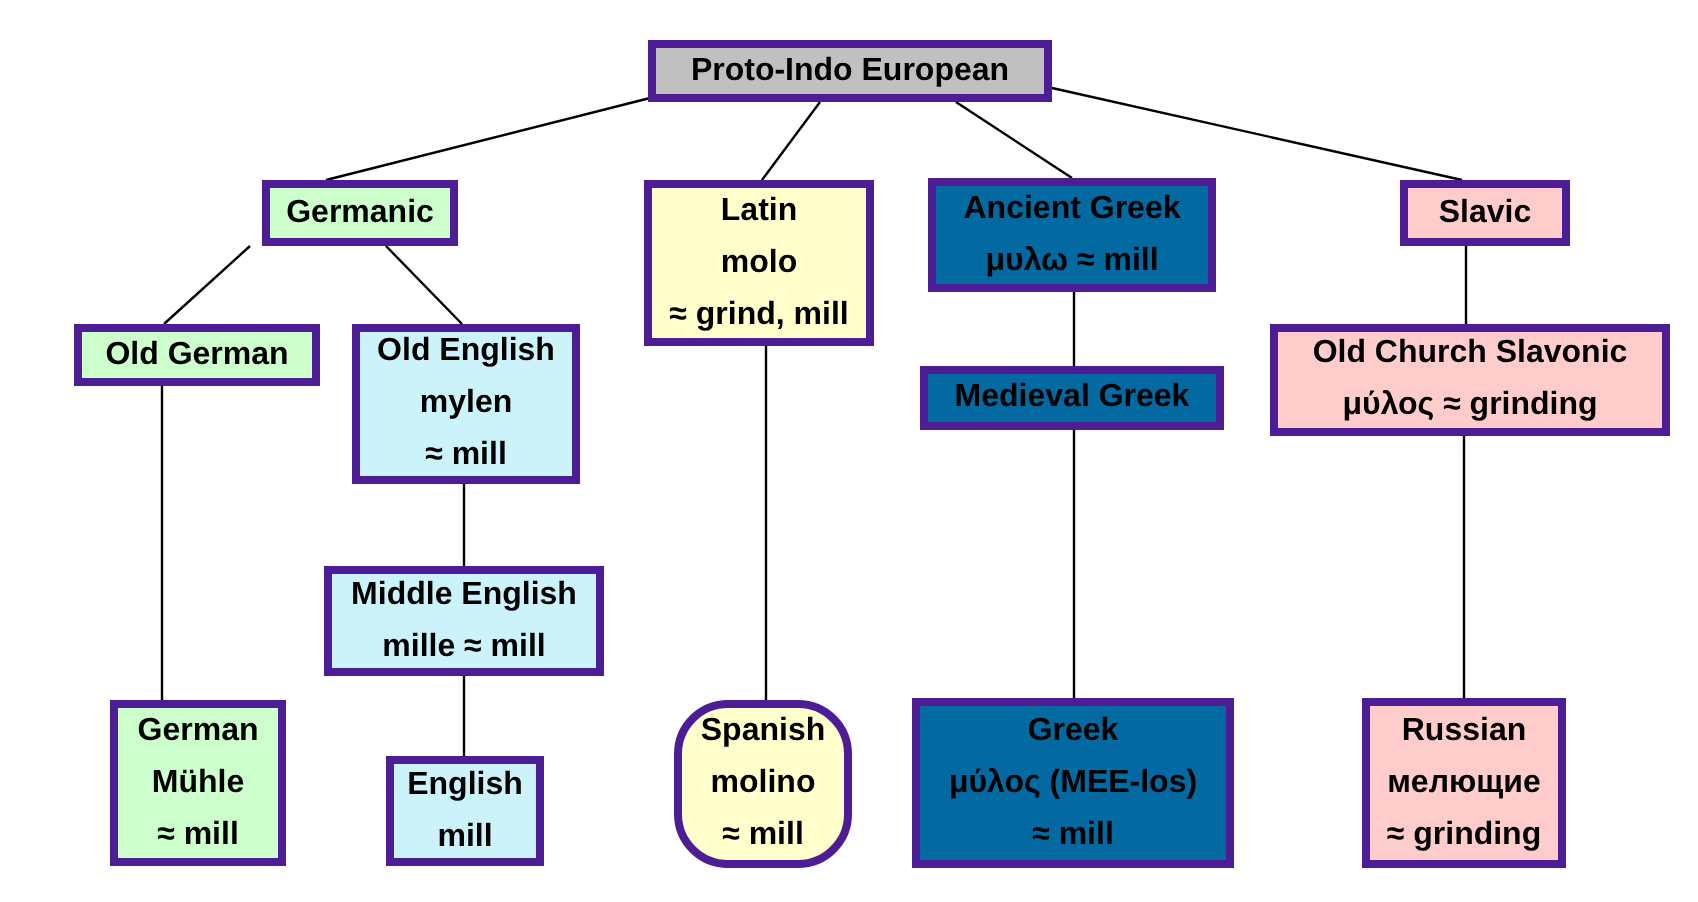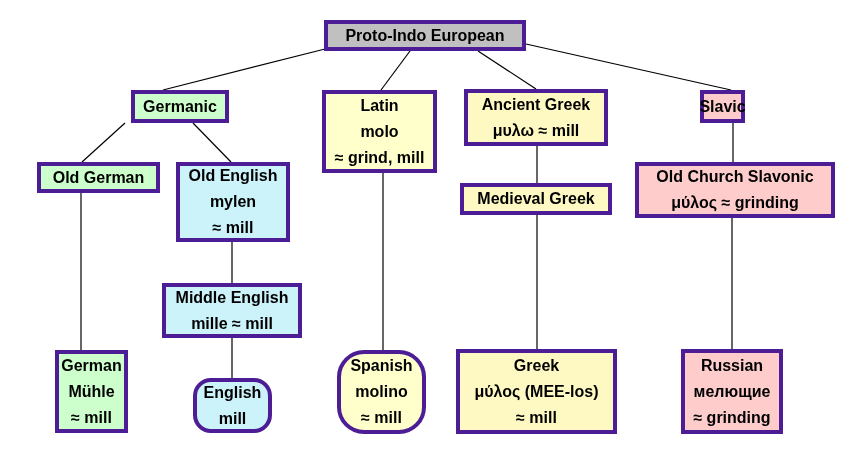--- a/index.html
+++ b/index.html
@@ -30,21 +30,21 @@
     font-weight: bold;
     font-size: 16px;
     line-height: 26px;
     color: #000000;
     white-space: nowrap;
   }
   .gray   { background: #C0C0C0; }
   .green  { background: #CCFFCC; margin-left: 17px; }
   .cyan   { background: #CCF2FA; }
   .yellow { background: #FFFFCC; }
-  .purple { background: #fef9c3; }
+  .purple { background: #0369a1; }
   .pink   { background: #FFCCCC; }
   line { stroke: #000000; stroke-width: 1.2; }
 </style>
 </head>
 <body>
 
 <div id="canvas">
 
   <svg id="edges">
     <line x1="325" y1="49" x2="163" y2="90"></line>
@@ -75,21 +75,21 @@
     <span>Latin</span>
     <span>molo</span>
     <span>≈ grind, mill</span>
   </div>
 
   <div class="node purple" style="left:464px; top:89px; width:144px; height:57px;">
     <span>Ancient Greek</span>
     <span>μυλω ≈ mill</span>
   </div>
 
-  <div class="node pink" style="left:700px; top:90px; width:45px; height:33px;">
+  <div class="node pink" style="left:700px; top:90px; width:85px; height:33px;">
     <span>Slavic</span>
   </div>
 
   <div class="node green" style="left:20px; top:162px; width:123px; height:31px;">
     <span>Old German</span>
   </div>
 
   <div class="node cyan" style="left:176px; top:162px; width:114px; height:80px;">
     <span>Old English</span>
     <span>mylen</span>
@@ -103,27 +103,27 @@
   <div class="node pink" style="left:635px; top:162px; width:200px; height:56px;">
     <span>Old Church Slavonic</span>
     <span>μύλος ≈ grinding</span>
   </div>
 
   <div class="node cyan" style="left:162px; top:283px; width:140px; height:55px;">
     <span>Middle English</span>
     <span>mille ≈ mill</span>
   </div>
 
-  <div class="node green" style="left:38px; top:350px; width:73px; height:83px;">
+  <div class="node green" style="left:38px; top:350px; width:88px; height:83px;">
     <span>German</span>
     <span>Mühle</span>
     <span>≈ mill</span>
   </div>
 
-  <div class="node cyan" style="left:193px; top:378px; width:79px; height:55px;border-radius:18px;">
+  <div class="node cyan" style="left:193px; top:378px; width:79px; height:55px;">
     <span>English</span>
     <span>mill</span>
   </div>
 
   <div class="node yellow" style="left:337px; top:350px; width:89px; height:84px;border-radius:27px;">
     <span>Spanish</span>
     <span>molino</span>
     <span>≈ mill</span>
   </div>
 

